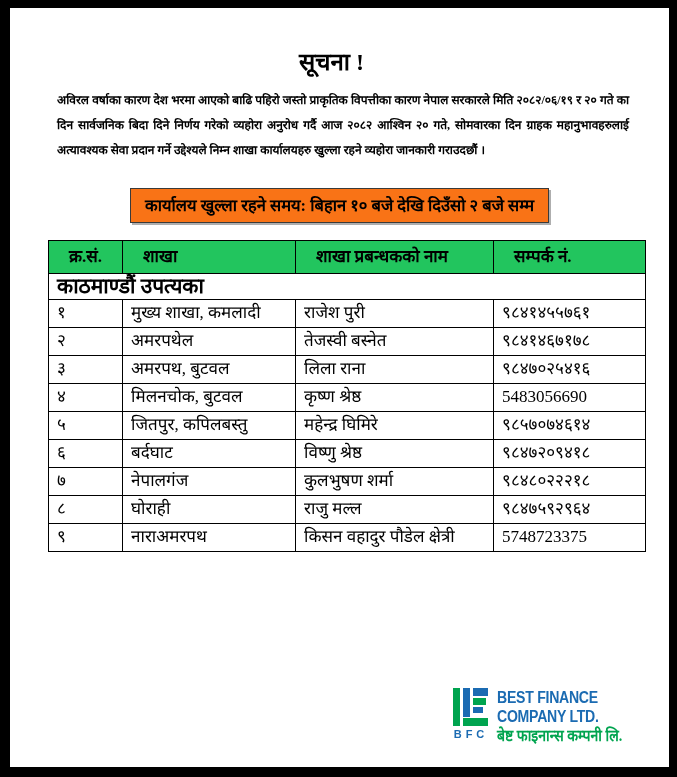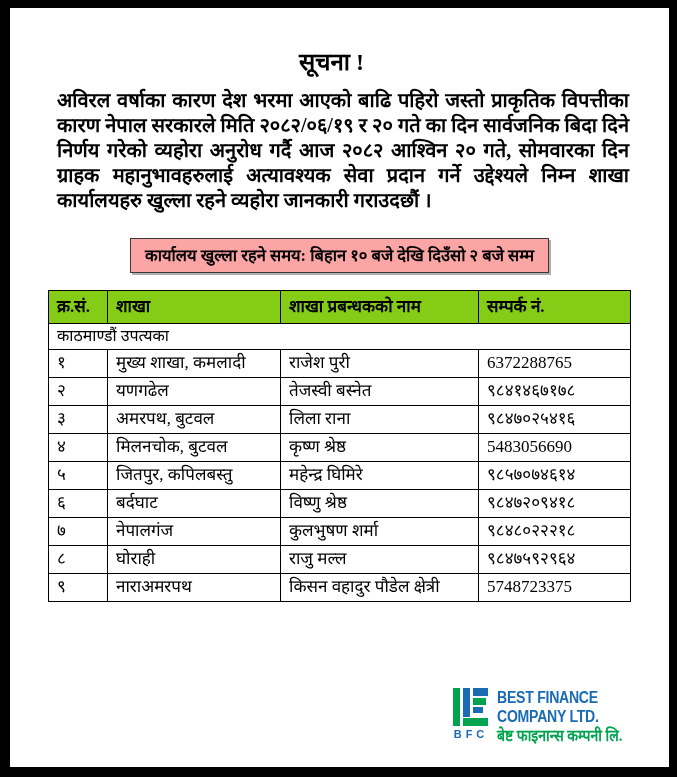--- a/index.html
+++ b/index.html
@@ -15,63 +15,63 @@
     overflow:hidden;
   }
   .title{
     text-align:center;
     font-size:24px;
     font-weight:bold;
     margin:36px 16px 0 0;
   }
   .notice-par{
     margin:11px 40px 0 47px;
-    font-size:20px;
+    font-size:12px;
     font-weight:bold;
     line-height:25px;
     text-align:justify;
   }
   .hours-wrap{text-align:center;margin-top:25px;}
   .hours-box{
     display:inline-block;
     border:1px solid #3a3a3a;
     box-shadow:2px 2px 0 rgba(130,130,130,.65);
     padding:4px 14px 6px 14px;
     font-size:16.5px;
     font-weight:bold;
-    background:#fca5a5;
+    background:#f97316;
   }
   table.branches{
     border-collapse:collapse;
     margin:17px 0 0 38px;
     table-layout:fixed;
   }
   table.branches th, table.branches td{
     border:1px solid #000;
     text-align:left;
     vertical-align:middle;
     overflow:hidden;
     white-space:nowrap;
   }
   table.branches th{
-    background:#84cc16;
+    background:#22c55e;
     font-size:17px;
     line-height:22px;
-    padding:5px 8px;
+    padding:5px 20px;
     font-weight:bold;
   }
   table.branches td{
     font-size:17px;
     line-height:22px;
     padding:2px 8px 3px 8px;
     font-weight:normal;
   }
   table.branches tr.section-row td{
-    font-weight:normal;
-    font-size:16px;
+    font-weight:bold;
+    font-size:21px;
     padding:1px 8px 2px 8px;
   }
   
   .logo{
     position:absolute;
     left:443px;top:680px;
     display:flex;
     align-items:flex-start;
   }
   .mark{width:36px;position:relative;height:52px;flex:none;}
@@ -129,25 +129,25 @@
       </tr>
     </thead>
     <tbody>
         <tr class="section-row">
           <td colspan="4">काठमाण्डौं उपत्यका</td>
         </tr>
         <tr>
           <td>१</td>
           <td>मुख्य शाखा, कमलादी</td>
           <td>राजेश पुरी</td>
-          <td>6372288765</td>
+          <td>९८४१४५५७६१</td>
         </tr>
         <tr>
           <td>२</td>
-          <td>यणगढेल</td>
+          <td>अमरपथेल</td>
           <td>तेजस्वी बस्नेत</td>
           <td>९८४१४६७१७८</td>
         </tr>
         <tr>
           <td>३</td>
           <td>अमरपथ, बुटवल</td>
           <td>लिला राना</td>
           <td>९८४७०२५४१६</td>
         </tr>
         <tr>

